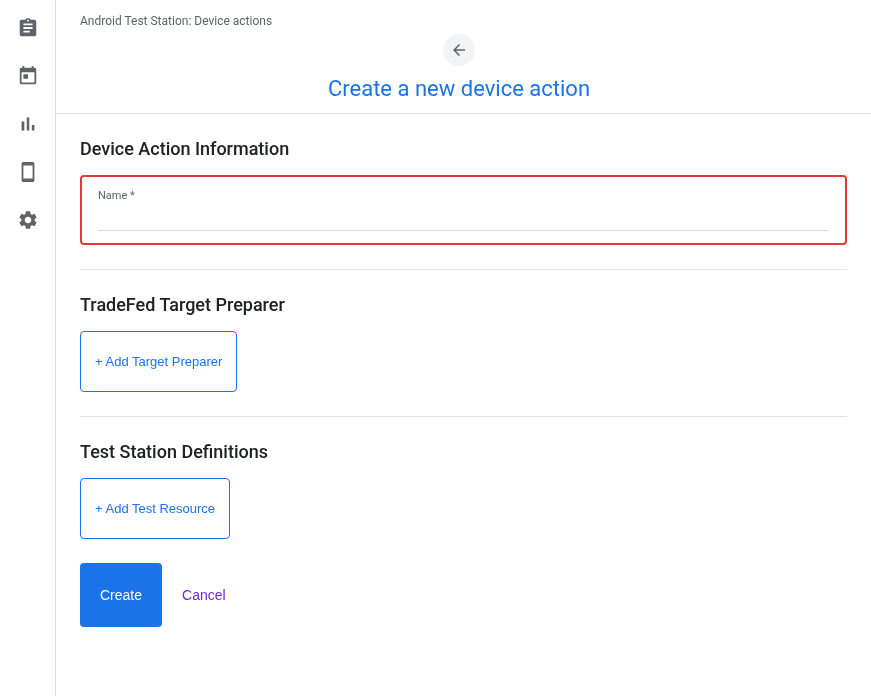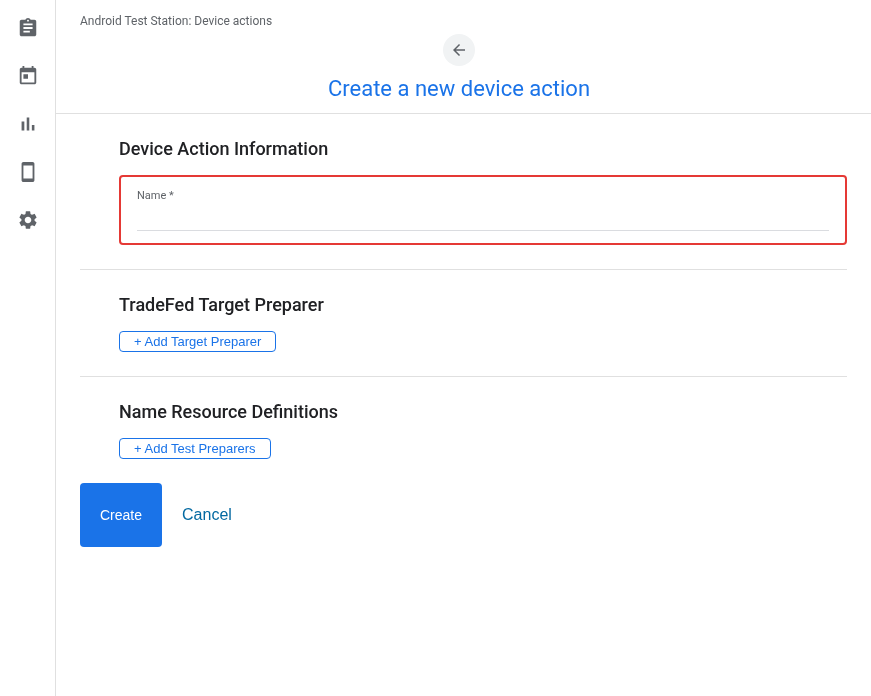--- a/index.html
+++ b/index.html
@@ -92,21 +92,20 @@
     
     .content {
       flex: 1;
       overflow-y: auto;
       padding: 24px 24px 24px 24px;
     }
 
     
     .section {
       margin-bottom: 0;
-      margin-left: 39px;
     }
     .section-title {
       font-size: 18px;
       font-weight: 500;
       color: #202124;
       margin-bottom: 16px;
     }
 
     
     .form-box {
@@ -156,43 +155,43 @@
       margin: 24px 0;
     }
 
     
     .btn-outline {
       border: 1px solid #1a73e8;
       background: #fff;
       color: #1a73e8;
       font-size: 13px;
       font-weight: 500;
-      padding: 2px 14px;
+      padding: 22px 14px;
       border-radius: 4px;
       cursor: pointer;
     }
 
     
     .btn-primary {
       background: #1a73e8;
       color: #fff;
       border: none;
       font-size: 14px;
       font-weight: 500;
       padding: 24px 20px;
       border-radius: 4px;
       cursor: pointer;
     }
 
     
     .btn-cancel {
       background: none;
       border: none;
-      color: #0369a1;
-      font-size: 16px;
+      color: #6d28d9;
+      font-size: 14px;
       font-weight: 500;
       cursor: pointer;
       padding: 8px 12px;
     }
 
     .action-row {
       display: flex;
       align-items: center;
       gap: 8px;
       margin-top: 24px;
@@ -257,22 +256,22 @@
     <hr class="divider">
 
     <div class="section">
       <h2 class="section-title">TradeFed Target Preparer</h2>
       <button class="btn-outline">+ Add Target Preparer</button>
     </div>
 
     <hr class="divider">
 
     <div class="section">
-      <h2 class="section-title">Name Resource Definitions</h2>
-      <button class="btn-outline">+ Add Test Preparers</button>
+      <h2 class="section-title">Test Station Definitions</h2>
+      <button class="btn-outline">+ Add Test Resource</button>
     </div>
 
     <div class="action-row">
       <button class="btn-primary">Create</button>
       <button class="btn-cancel">Cancel</button>
     </div>
 
   </div>
 </div>
 

